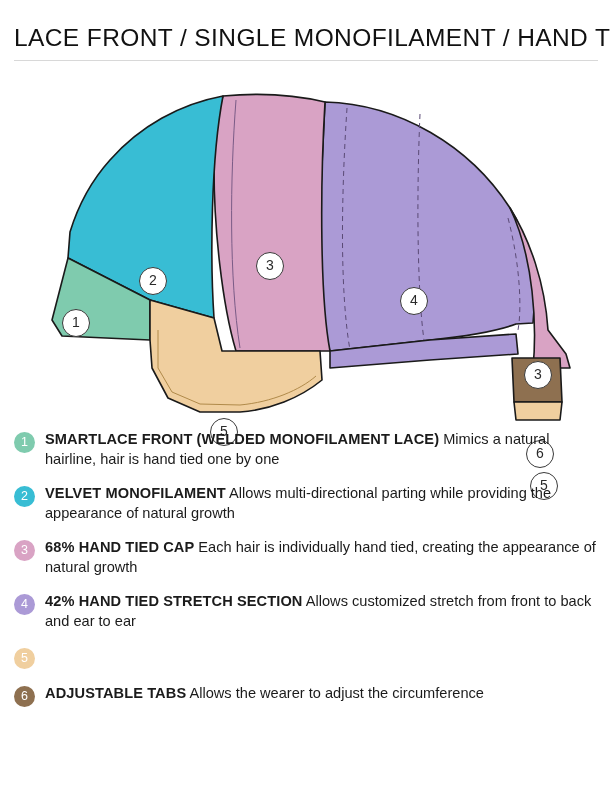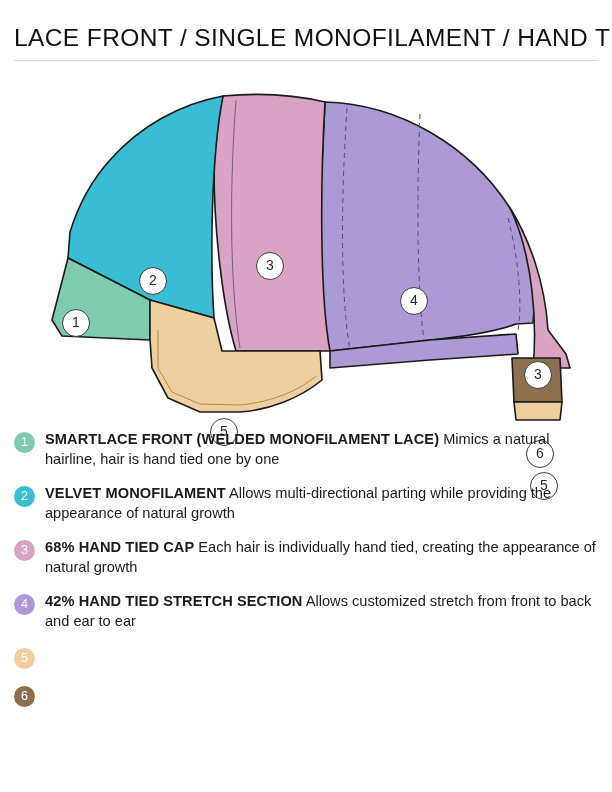--- a/index.html
+++ b/index.html
@@ -201,16 +201,20 @@
         <span class="desc">Allows customized stretch from front to back and ear to ear</span>
       </div>
     </div>
 
     <div class="legend-row">
       <div class="legend-num" style="background:#f0cf9f;">5</div>
     </div>
 
     <div class="legend-row">
       <div class="legend-num" style="background:#8e7050;">6</div>
+      <div class="legend-text">
+        <span class="lead">ADJUSTABLE TABS</span>
+        <span class="desc">Allows the wearer to adjust the circumference</span>
+      </div>
     </div>
 
   </div>
 </div>
 
 </body></html>

